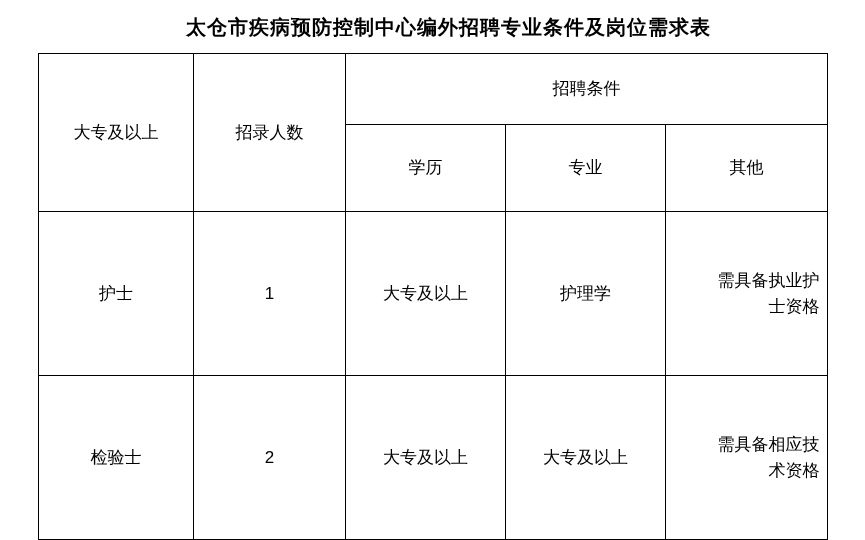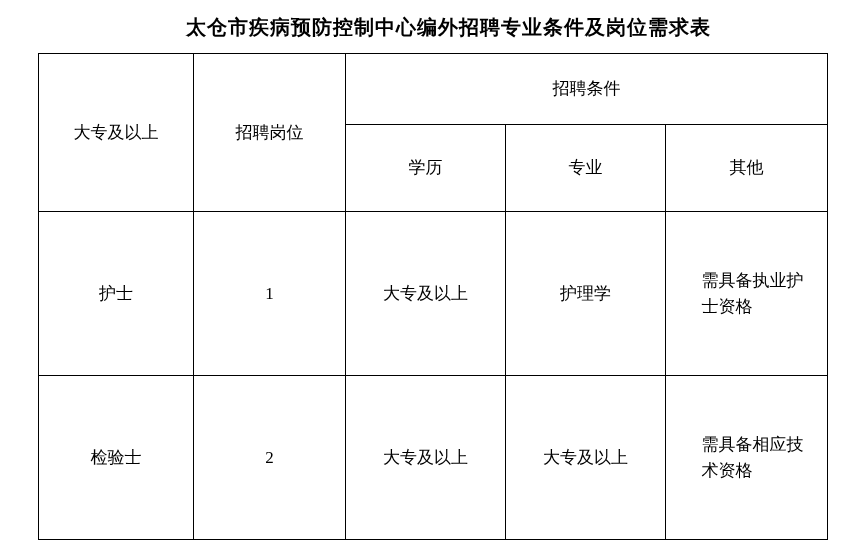--- a/index.html
+++ b/index.html
@@ -37,42 +37,42 @@
     border-collapse: collapse;
     width: 789px;
     table-layout: fixed;
     border: 1px solid #000;
   }
   table.req-table td {
     border: 1px solid #000;
     text-align: center;
     vertical-align: middle;
     font-size: 17px;
-    font-family: Liberation Serif, serif;
+    font-family: Liberation Sans, sans-serif;
     padding: 4px 6px;
     line-height: 1.5;
     word-break: break-word;
   }
   .col-post   { width: 155px; }
   .col-count  { width: 152px; }
   .col-edu    { width: 160px; }
   .col-major  { width: 160px; }
   .col-other  { width: 162px; }
 
   .row-head-1 td { height: 62px; }
   .row-head-2 td { height: 78px; }
   .row-body td   { height: 155px; }
 
   .cell-num {
     font-size: 17px;
   }
   .cell-other-text {
     display: inline-block;
     max-width: 118px;
-    text-align: left;
+    text-align: right;
     margin-left: 28px;
   }
 </style>
 </head>
 <body>
 
 <div class="page">
 
   <div class="doc-title">太仓市疾病预防控制中心编外招聘专业条件及岗位需求表</div>
 
@@ -81,21 +81,21 @@
       <colgroup>
         <col class="col-post">
         <col class="col-count">
         <col class="col-edu">
         <col class="col-major">
         <col class="col-other">
       </colgroup>
       <tbody>
         <tr class="row-head-1">
           <td rowspan="2">大专及以上</td>
-          <td rowspan="2">招聘岗位</td>
+          <td rowspan="2">招录人数</td>
           <td colspan="3">招聘条件</td>
         </tr>
         <tr class="row-head-2">
           <td>学历</td>
           <td>专业</td>
           <td>其他</td>
         </tr>
         <tr class="row-body">
           <td>护士</td>
           <td class="cell-num">1</td>

